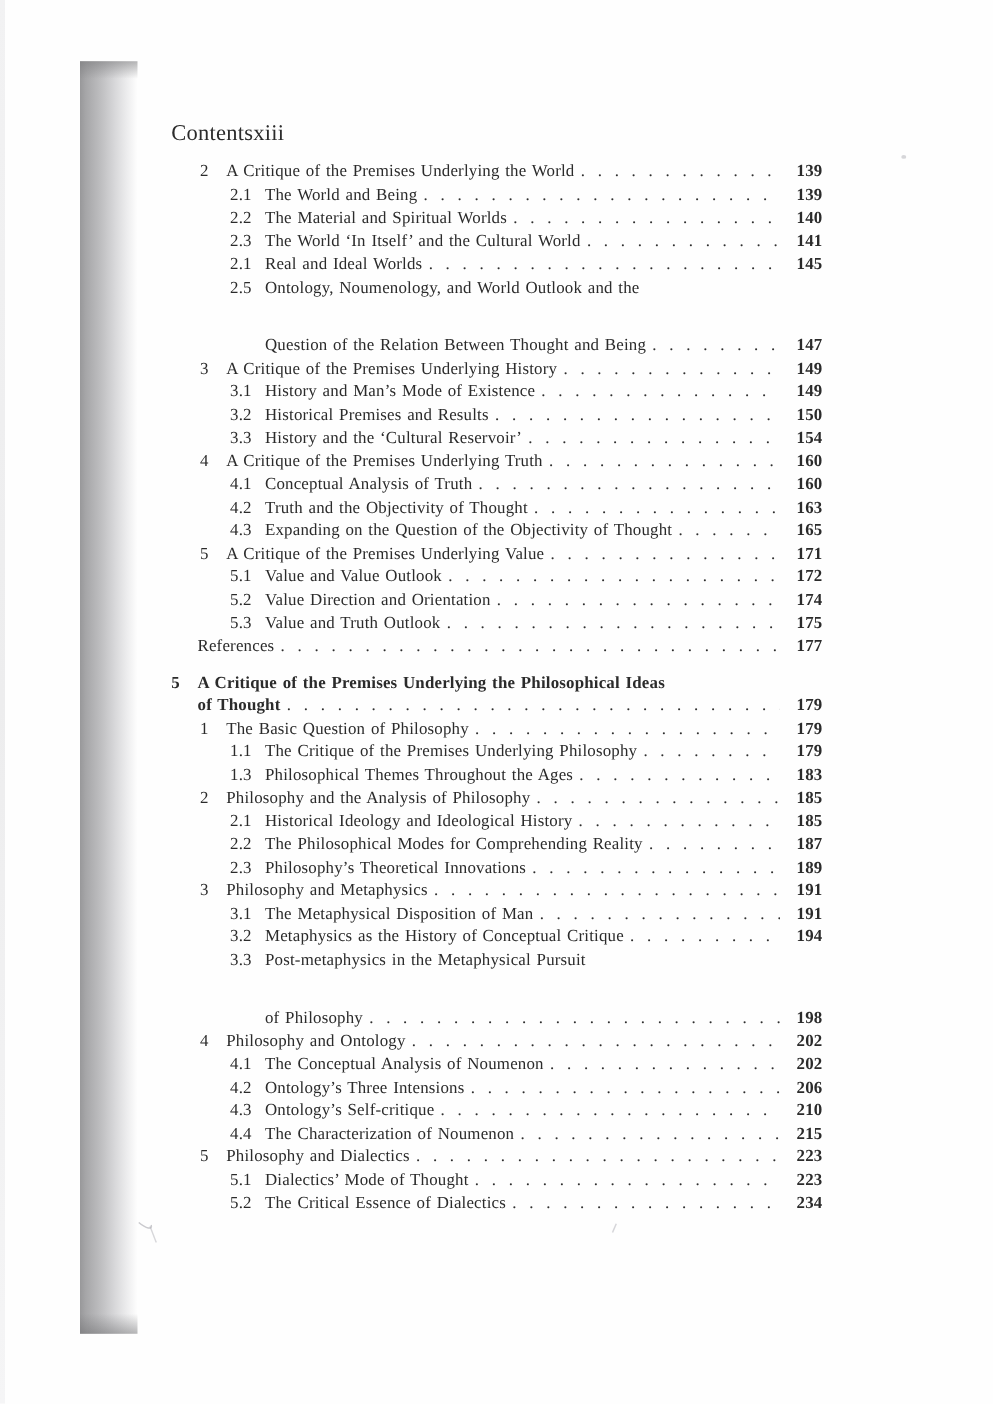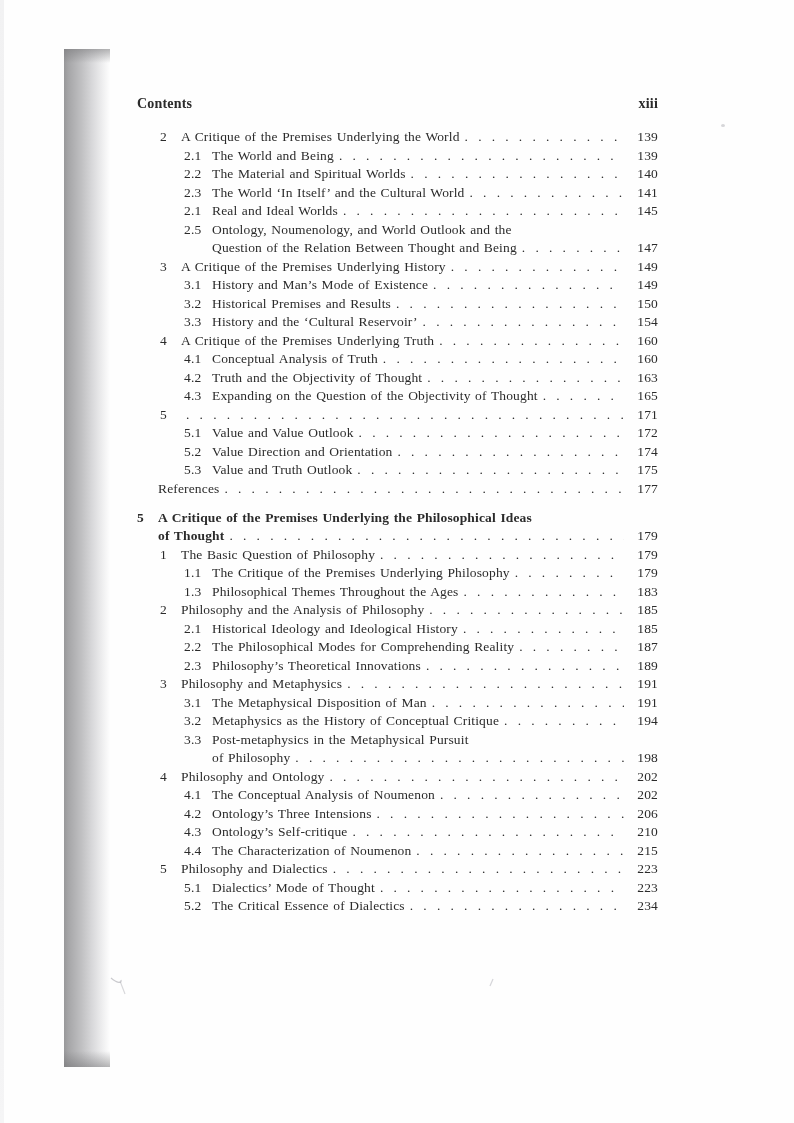--- a/index.html
+++ b/index.html
@@ -22,46 +22,46 @@
   .binding::before{
     content:"";position:absolute;left:0;top:0;width:100%;height:14px;
     background:linear-gradient(180deg,rgba(120,120,122,.55),rgba(120,120,122,0));
   }
   .binding::after{
     content:"";position:absolute;left:0;bottom:0;width:100%;height:16px;
     background:linear-gradient(0deg,rgba(110,110,112,.5),rgba(110,110,112,0));
   }
   .pagehead{
     position:absolute;left:137px;top:96px;width:521px;
-    display:flex;justify-content:space-between;
-    font-size:14px;letter-spacing:.2px;font-weight:bold;
+    display:flex;
+    font-size:18px;letter-spacing:.2px;
   }
   .toc{
     position:absolute;left:137px;top:128px;width:521px;
     font-size:13.5px;letter-spacing:.15px;word-spacing:1px;
   }
   .entry{margin:0;}
   .line{display:flex;line-height:18.5px;height:18.5px;}
   .num{flex:none;}
   .txt{flex:none;white-space:pre;}
   .fill{flex:1 1 0;min-width:0;overflow:hidden;white-space:nowrap;}
   .fill::after{
     content:"............................................................";
     letter-spacing:10.2px;padding-left:5px;font-weight:normal;color:#2e2e2e;
   }
-  .pg{flex:none;min-width:27px;margin-left:7px;text-align:right;font-weight:normal;}
+  .pg{flex:none;min-width:27px;margin-left:7px;text-align:right;font-weight:bold;}
   .entry-chapter{font-weight:bold;margin-top:10.5px;}
   .entry-chapter .num{width:21px;}
   .entry-chapter .cont{padding-left:21px;}
   .entry-references{padding-left:21px;}
   .entry-section{padding-left:23px;}
   .entry-section .num{width:21px;}
   .entry-subsection{padding-left:47px;}
   .entry-subsection .num{width:28px;}
-  .entry-subsection .cont{padding-left:28px;}
+  .entry-subsection .cont{padding-left:28px;margin-top:28px;}
   .pencil-mark{position:absolute;pointer-events:none;}
   .speck{position:absolute;background:#d6d6d9;border-radius:50%;}
 </style>
 </head>
 <body>
 
 <div>
 
   <div class="left-sliver"></div>
   <div class="binding"></div>
@@ -183,20 +183,21 @@
         <div class="line">
           <span class="num">4.3</span>
           <span class="txt">Expanding on the Question of the Objectivity of Thought</span>
           <span class="fill"></span>
           <span class="pg">165</span>
         </div>
       </div>
       <div class="entry entry-section">
         <div class="line">
           <span class="num">5</span>
+          <span class="txt">A Critique of the Premises Underlying Value</span>
           <span class="fill"></span>
           <span class="pg">171</span>
         </div>
       </div>
       <div class="entry entry-subsection">
         <div class="line">
           <span class="num">5.1</span>
           <span class="txt">Value and Value Outlook</span>
           <span class="fill"></span>
           <span class="pg">172</span>

